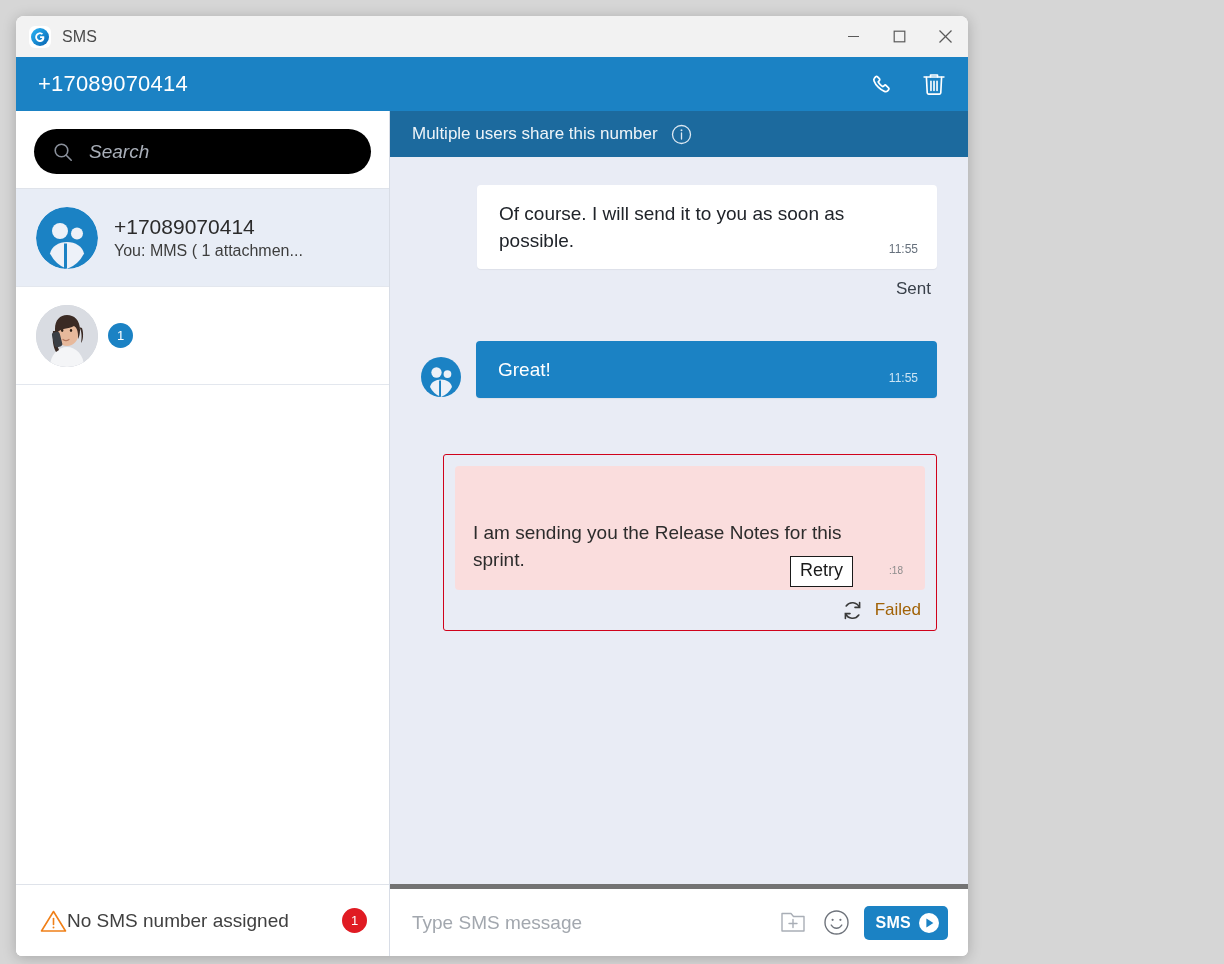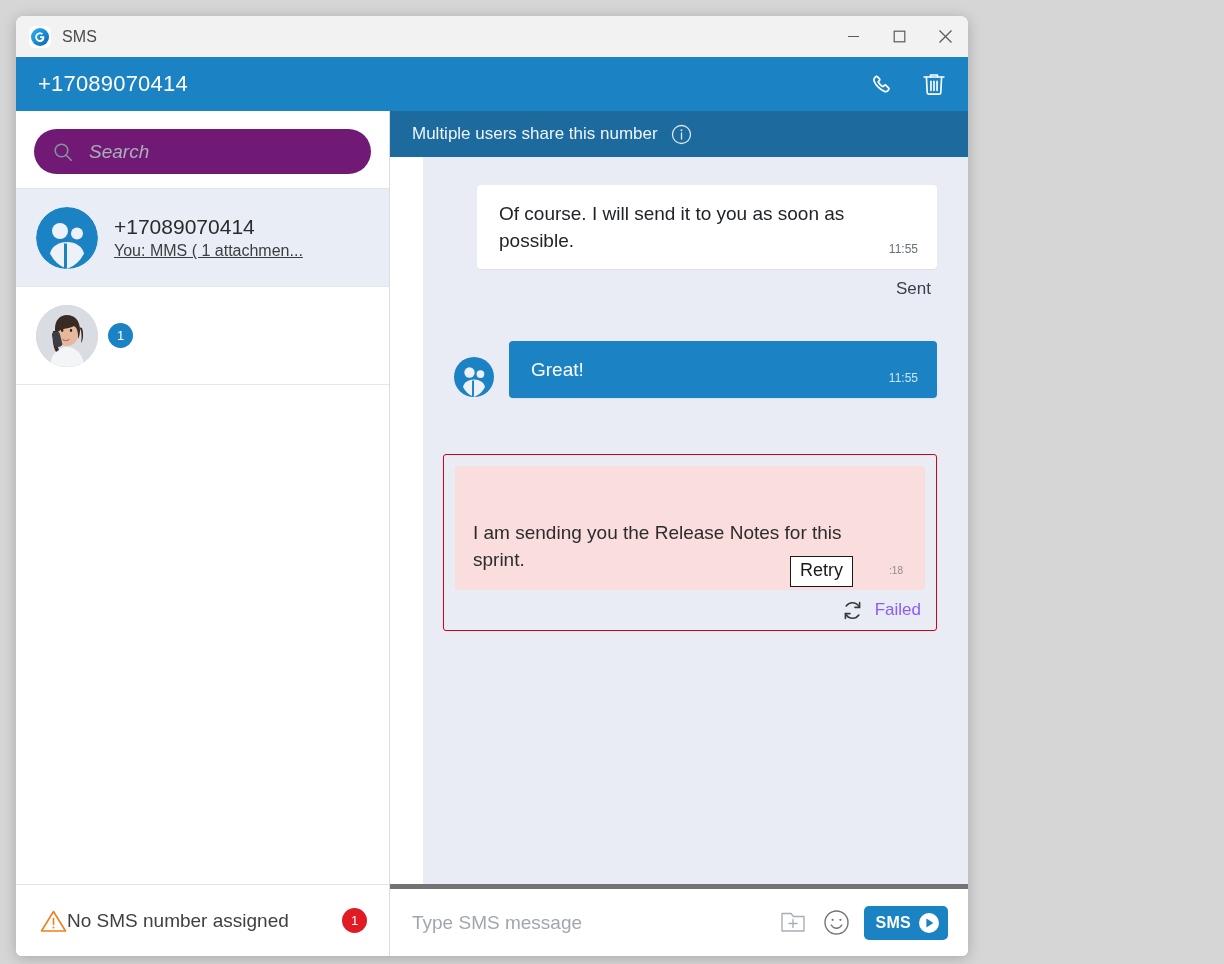--- a/index.html
+++ b/index.html
@@ -70,21 +70,21 @@
   
   #sidebar {
     width: 374px; min-width: 374px;
     background: #ffffff;
     border-right: 1px solid #d8dde6;
     display: flex; flex-direction: column;
   }
   #search-wrap { padding: 18px 18px 14px 18px; }
   #search-box {
     height: 45px;
-    background: #701a75;
+    background: #000000;
     border-radius: 23px;
     display: flex; align-items: center;
     padding: 0 18px;
   }
   #search-box svg { display:block; flex: none; }
   #search-input {
     border: none; outline: none; background: transparent;
     margin-left: 15px;
     font-family: "Liberation Sans", sans-serif;
     font-size: 19px; font-style: italic;
@@ -114,21 +114,21 @@
     background: #cfd3da;
     position: relative; overflow: hidden;
   }
   .conv-text { margin-left: 16px; flex: 1; min-width: 0; }
   .conv-title {
     font-size: 21px; color: #2b2b2b; line-height: 1.18;
     white-space: nowrap; overflow: hidden; text-overflow: ellipsis;
   }
   .conv-sub {
     font-size: 16px; color: #3d3d3d; margin-top: 3px;
-    white-space: nowrap; overflow: hidden; text-overflow: ellipsis; text-decoration: underline;
+    white-space: nowrap; overflow: hidden; text-overflow: ellipsis;
   }
   .unread-badge {
     min-width: 25px; height: 25px; border-radius: 13px;
     background: #1b82c4; color: #fff;
     font-size: 13px; display: flex; align-items: center; justify-content: center;
     margin-left: 10px; margin-right: 10px; flex: none;
   }
 
   #sidebar-footer {
     height: 72px; min-height: 72px;
@@ -158,21 +158,21 @@
     padding-left: 22px;
   }
   #share-banner-text { color: #eef4f8; font-size: 17px; }
   #share-info-icon { margin-left: 13px; display: flex; cursor: pointer; }
   #share-info-icon svg { display: block; }
 
   #messages {
     flex: 1; background: #e9ecf5;
     padding: 28px 31px 10px 31px;
     overflow: hidden;
-    display: flex; flex-direction: column; margin-left: 33px;
+    display: flex; flex-direction: column;
   }
 
   .msg-row { display: flex; margin-bottom: 4px; }
   .msg-row.out { justify-content: flex-end; }
   .msg-row.in  { justify-content: flex-start; align-items: flex-end; }
 
   .bubble {
     border-radius: 4px;
     padding: 16px 22px 14px 22px;
     position: relative;
@@ -249,21 +249,21 @@
     padding: 3px 9px 5px 9px;
     font-size: 18px; color: #1a1a1a;
     z-index: 5;
   }
   #failed-footer {
     display: flex; align-items: center; justify-content: flex-end;
     gap: 11px; margin-top: 9px; padding-right: 4px;
   }
   #retry-icon { display: flex; cursor: pointer; }
   #retry-icon svg { display: block; }
-  #failed-label { color: #8b5cf6; font-size: 17px; }
+  #failed-label { color: #a16207; font-size: 17px; }
 
   
   #composer {
     height: 72px; min-height: 72px;
     border-top: 5px solid #737373;
     background: #ffffff;
     display: flex; align-items: center;
     padding: 0 20px 0 22px;
   }
   #composer-input {

